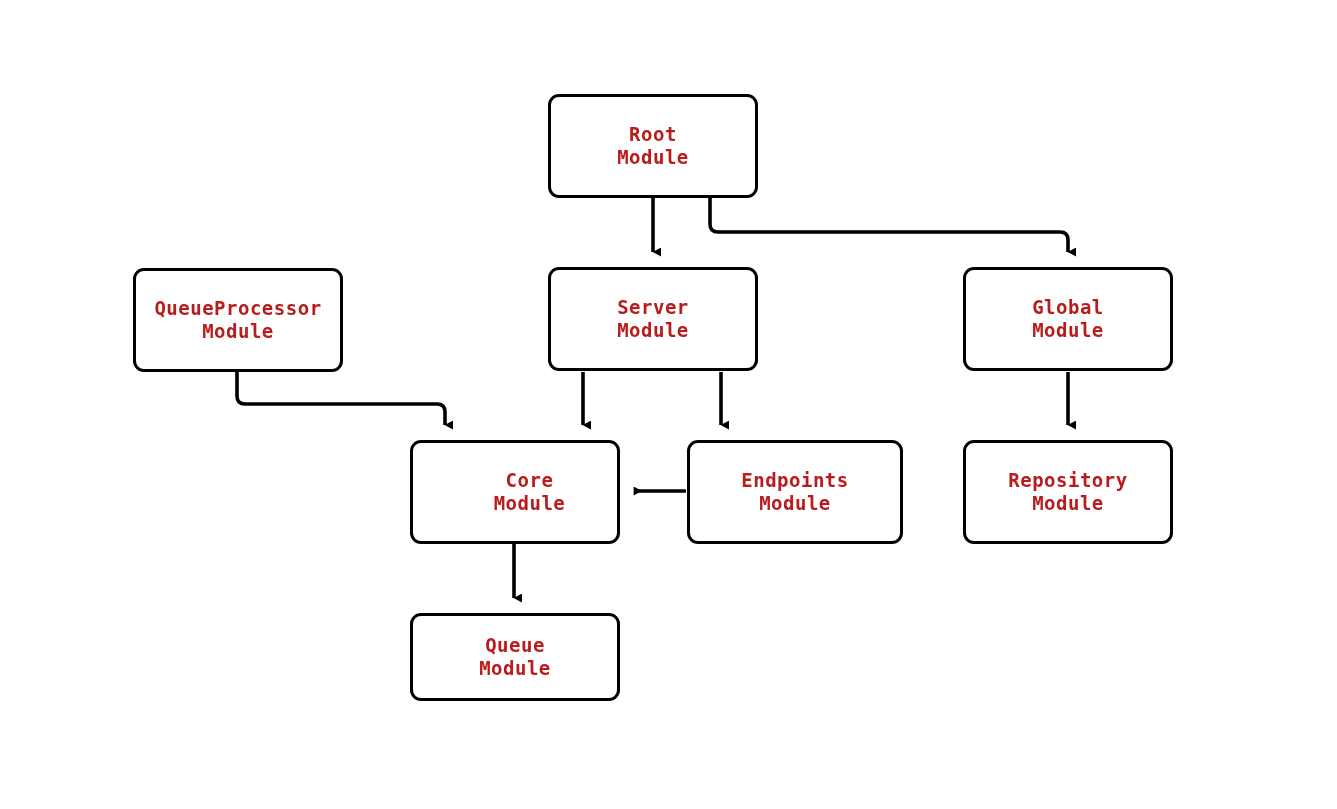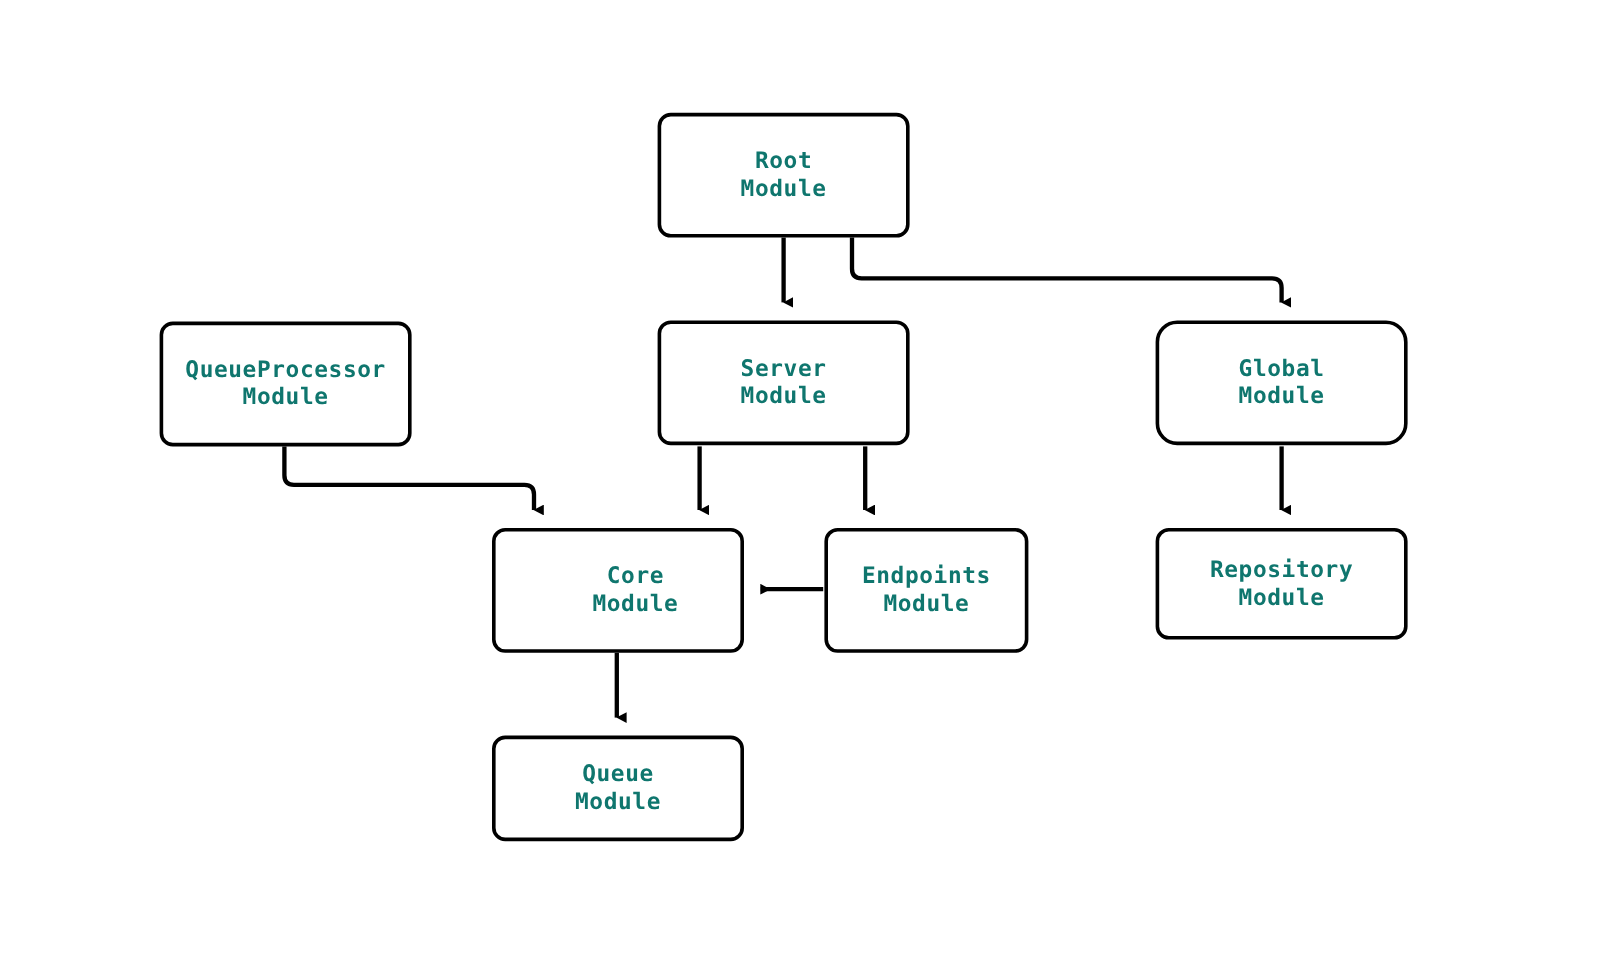--- a/index.html
+++ b/index.html
@@ -36,21 +36,21 @@
     display: flex;
     align-items: center;
     justify-content: center;
     text-align: center;
   }
   .node-label {
     font-family: "DejaVu Sans Mono", "Liberation Mono", monospace;
     font-size: 19px;
     font-weight: 700;
     line-height: 1.2;
-    color: #0f766e;
+    color: #b91c1c;
     letter-spacing: 0.5px;
     white-space: pre-line;
     user-select: none;
   }
 </style>
 </head>
 <body>
 
 <div id="diagram-root">
 
@@ -93,36 +93,36 @@
   <div class="node-box" style="left:133px; top:268px; width:210px; height:104px;">
     <span class="node-label">QueueProcessor
 Module</span>
   </div>
 
   <div class="node-box" style="left:548px; top:267px; width:210px; height:104px;">
     <span class="node-label">Server
 Module</span>
   </div>
 
-  <div class="node-box" style="left:963px; top:267px; width:210px; height:104px;border-radius:18px;">
+  <div class="node-box" style="left:963px; top:267px; width:210px; height:104px;">
     <span class="node-label">Global
 Module</span>
   </div>
 
   <div class="node-box" style="left:410px; top:440px; width:210px; height:104px;padding-left:29px;">
     <span class="node-label">Core
 Module</span>
   </div>
 
-  <div class="node-box" style="left:687px; top:440px; width:170px; height:104px;">
+  <div class="node-box" style="left:687px; top:440px; width:216px; height:104px;">
     <span class="node-label">Endpoints
 Module</span>
   </div>
 
-  <div class="node-box" style="left:963px; top:440px; width:210px; height:93px;">
+  <div class="node-box" style="left:963px; top:440px; width:210px; height:104px;">
     <span class="node-label">Repository
 Module</span>
   </div>
 
   <div class="node-box" style="left:410px; top:613px; width:210px; height:88px;">
     <span class="node-label">Queue
 Module</span>
   </div>
 
 </div>

